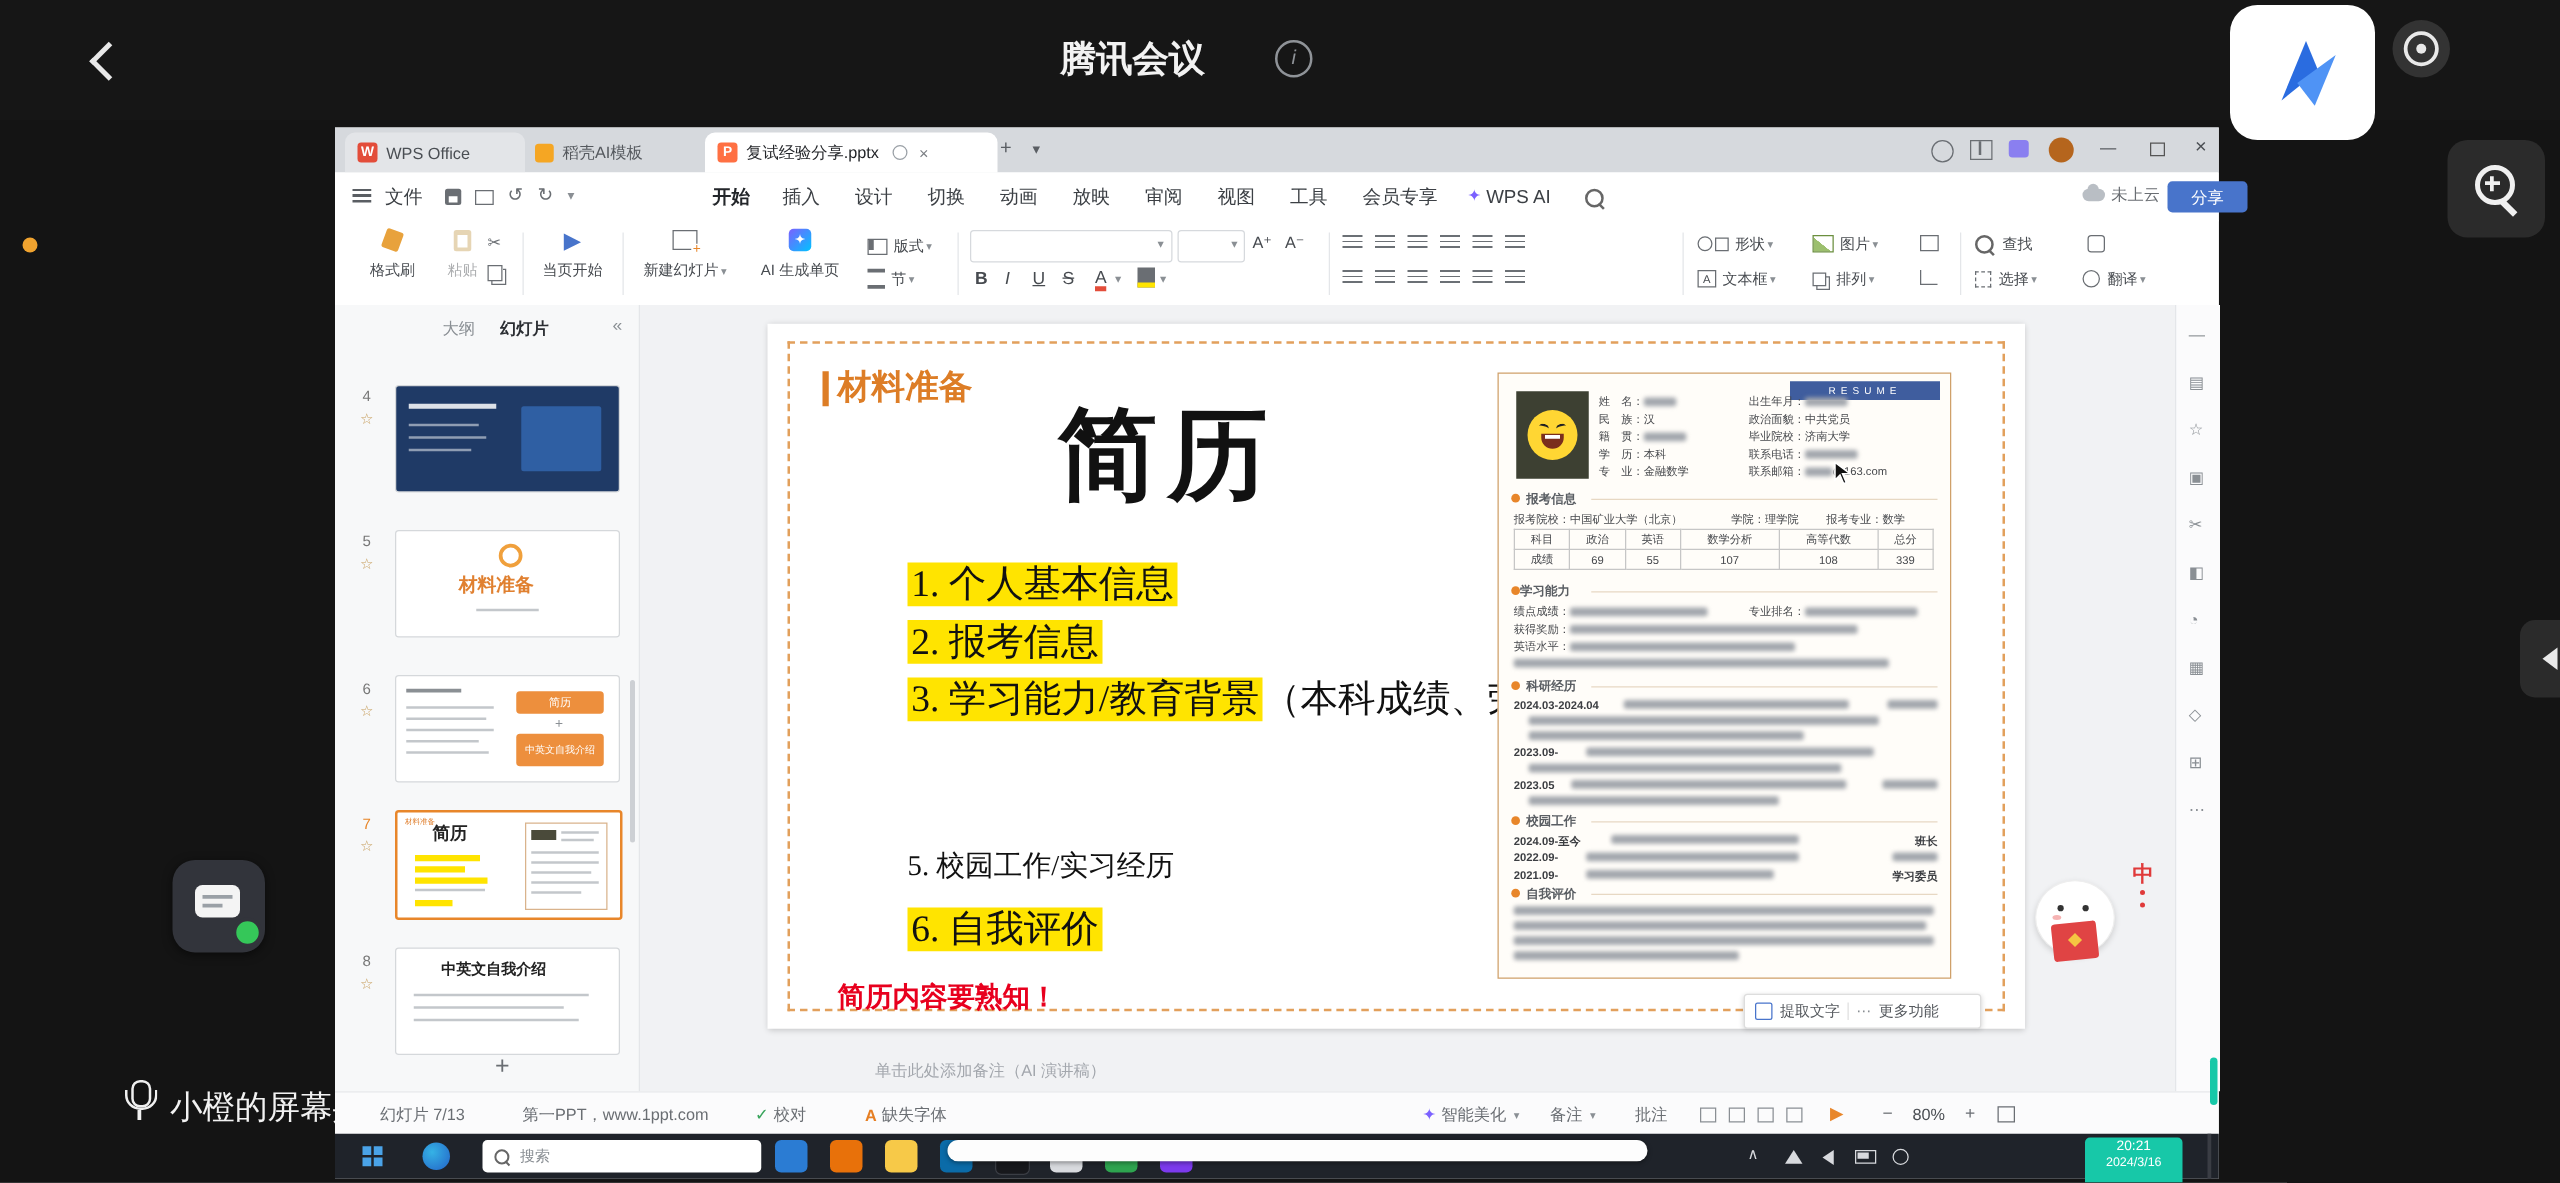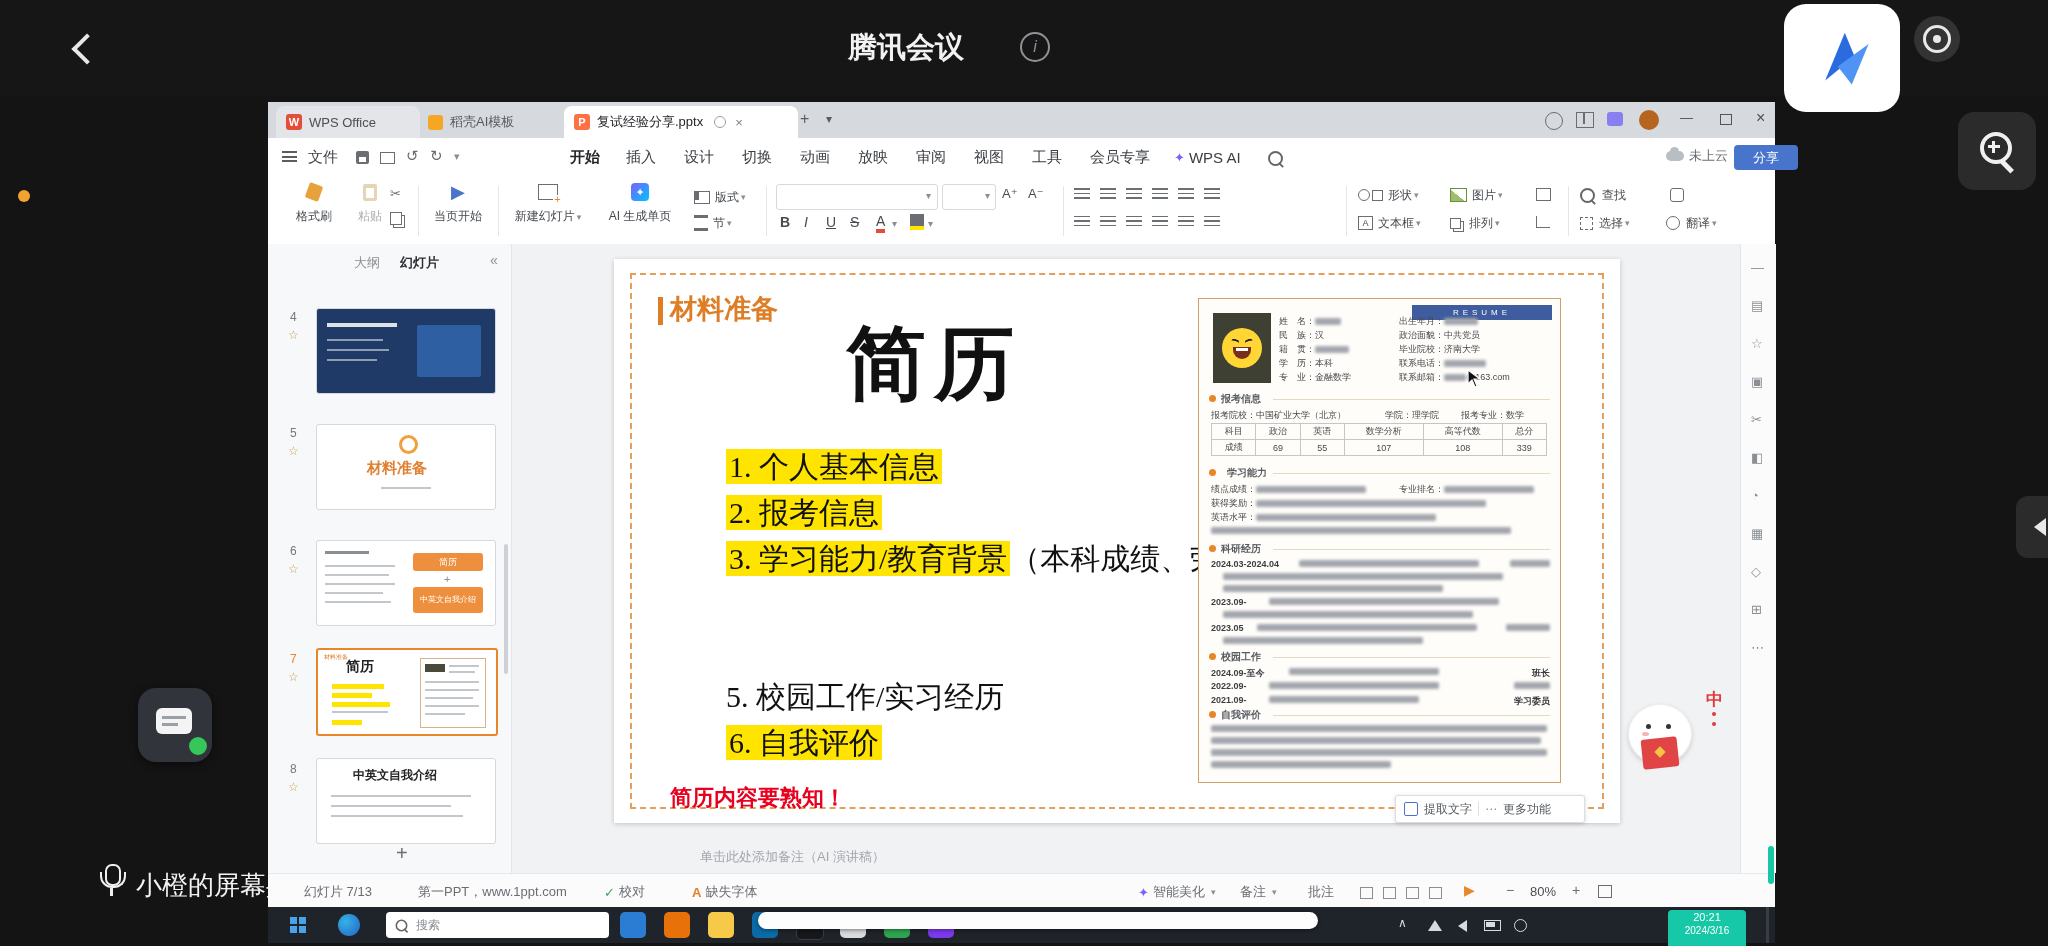--- a/index.html
+++ b/index.html
@@ -386,27 +386,27 @@
 
     <div class="abs" style="left:346px;top:157px;width:1006px;height:564px;background:#fff;box-shadow:0 1px 5px rgba(0,0,0,.2);">
       <div class="abs" style="left:16px;top:14px;right:16px;bottom:14px;border:2px dashed #e2a05c;"></div>
       <span class="abs" style="left:44px;top:38px;width:5px;height:28px;background:#dd7d26;"></span>
       <div class="t serif" style="left:56px;top:32px;font-size:27px;font-weight:bold;color:#dd7d26;">材料准备</div>
       <div class="t serif" style="left:232px;top:52px;font-size:80px;font-weight:bold;color:#111;letter-spacing:8px;">简历</div>
 
       <div class="t serif" style="left:112px;top:188px;font-size:30px;color:#111;"><span class="hl">1. 个人基本信息</span></div>
       <div class="t serif" style="left:112px;top:234px;font-size:30px;color:#111;"><span class="hl">2. 报考信息</span></div>
       <div class="t serif" style="left:112px;top:280px;font-size:30px;color:#111;"><span class="hl">3. 学习能力/教育背景</span><span>（本科成绩、荣</span></div>
-      <div class="t serif" style="left:112px;top:418px;font-size:30px;color:#111;">5. 校园工作/实习经历</div>
+      <div class="t serif" style="left:112px;top:418px;font-size:23px;color:#111;">5. 校园工作/实习经历</div>
       <div class="t serif" style="left:112px;top:464px;font-size:30px;color:#111;"><span class="hl">6. 自我评价</span></div>
 
       <div class="t serif" style="left:56px;top:524px;font-size:22px;font-weight:bold;color:#e8001e;">简历内容要熟知！</div>
 
       <div class="abs" style="left:584px;top:39px;width:361px;height:483px;background:#fffdf9;border:1px solid #cfa06a;">
-        <div class="abs" style="right:8px;top:6px;width:140px;height:15px;background:#3f5d9e;color:#fff;font-size:8px;letter-spacing:4px;text-align:center;line-height:15px;"><span>RESUME</span></div>
+        <div class="abs" style="right:8px;top:6px;width:120px;height:15px;background:#3f5d9e;color:#fff;font-size:8px;letter-spacing:4px;text-align:center;line-height:15px;"><span>RESUME</span></div>
         <div class="abs" style="left:14px;top:14px;width:58px;height:70px;background:#3d4032;">
           <span style="position:absolute;left:9px;top:15px;width:40px;height:40px;background:#ffd633;border-radius:50%;"></span>
           <span style="position:absolute;left:18px;top:26px;width:8px;height:4px;border-top:2.5px solid #222;border-radius:50%;transform:rotate(15deg);"></span>
           <span style="position:absolute;left:32px;top:26px;width:8px;height:4px;border-top:2.5px solid #222;border-radius:50%;transform:rotate(-15deg);"></span>
           <span style="position:absolute;left:20px;top:34px;width:18px;height:12px;background:#7a2e1d;border-radius:0 0 10px 10px;">
               <i style="display:block;width:12px;height:3px;background:#fff;margin:1px auto 0;"></i>
             </span>
         </div>
         <div class="rfield" style="left:80px;top:16px;"><span>姓　名：</span><span class="blur" style="width:26px;"></span></div>
         <div class="rfield" style="left:80px;top:30px;">民　族：汉</div>
@@ -440,21 +440,21 @@
             <td>69</td>
             <td>55</td>
             <td>107</td>
             <td>108</td>
             <td>339</td>
           </tr>
         </tbody>
           </table>
 
         <span class="sec-dot" style="left:10px;top:170px;"></span>
-        <div class="sec-h" style="left:28px;top:167px;">学习能力</div>
+        <div class="sec-h" style="left:17px;top:167px;">学习能力</div>
         <span class="sec-line" style="left:74px;top:174px;right:10px;"></span>
         <div class="rfield" style="left:12px;top:184px;"><span>绩点成绩：</span><span class="blur" style="width:110px;"></span></div>
         <div class="rfield" style="left:200px;top:184px;"><span>专业排名：</span><span class="blur" style="width:90px;"></span></div>
         <div class="rfield" style="left:12px;top:198px;"><span>获得奖励：</span><span class="blur" style="width:230px;"></span></div>
         <div class="rfield" style="left:12px;top:212px;"><span>英语水平：</span><span class="blur" style="width:180px;"></span></div>
         <span class="blur abs" style="left:12px;top:228px;width:300px;"></span>
 
         <span class="sec-dot" style="left:10px;top:246px;"></span>
         <div class="sec-h" style="left:22px;top:243px;">科研经历</div>
         <span class="sec-line" style="left:74px;top:250px;right:10px;"></span>

